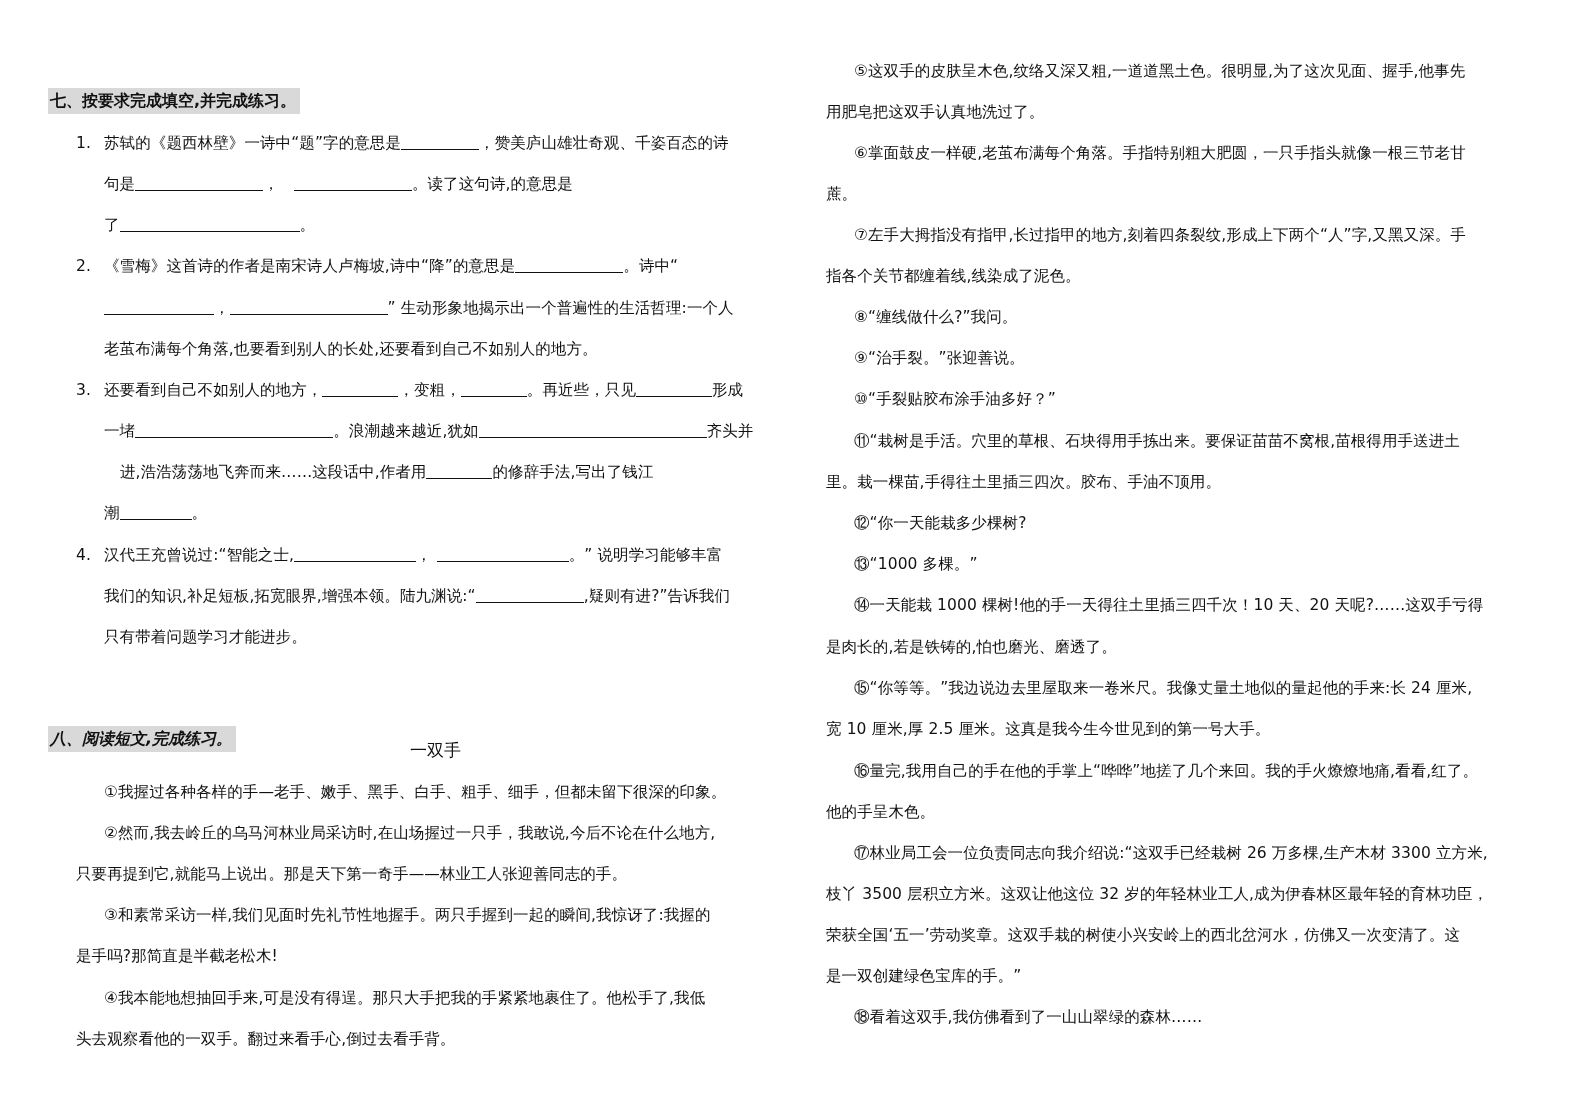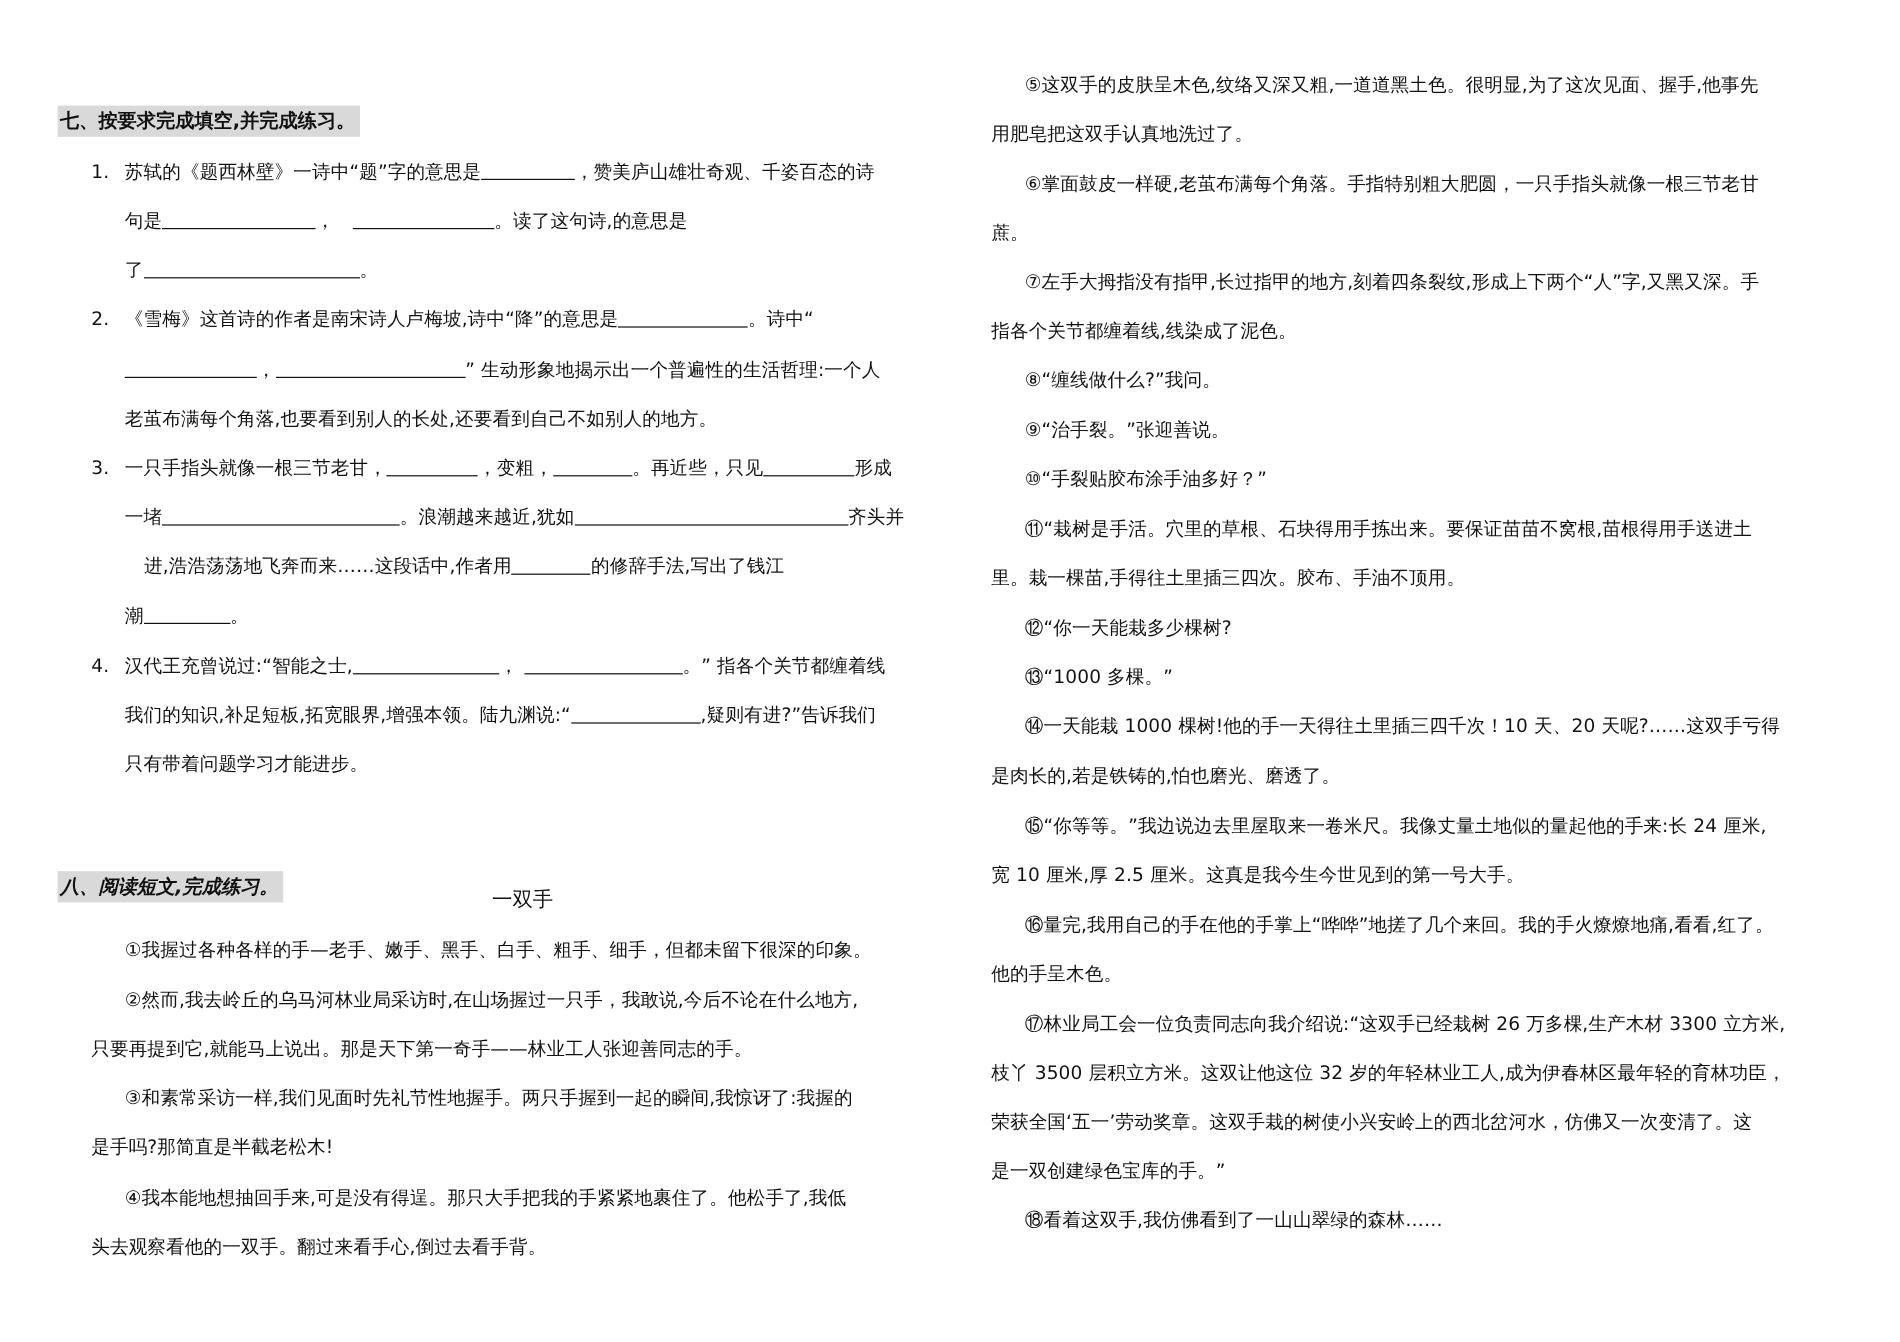--- a/index.html
+++ b/index.html
@@ -37,34 +37,34 @@
 
     <div class="line" style="top:255px;left:28px;">
       <span class="num">2.</span><span>《雪梅》这首诗的作者是南宋诗人卢梅坡,诗中“降”的意思是</span><span class="blank" style="width:108px"></span><span>。诗中“</span>
     </div>
     <div class="line" style="top:297px;left:56px;">
       <span class="blank" style="width:110px"></span><span>，</span><span class="blank" style="width:158px"></span><span>” 生动形象地揭示出一个普遍性的生活哲理:一个人</span>
     </div>
     <div class="line" style="top:338px;left:56px;">老茧布满每个角落,也要看到别人的长处,还要看到自己不如别人的地方。</div>
 
     <div class="line" style="top:379px;left:28px;">
-      <span class="num">3.</span><span>一只手指头就像一根三节老甘，</span><span class="blank" style="width:76px"></span><span>，变粗，</span><span class="blank" style="width:66px"></span><span>。再近些，只见</span><span class="blank" style="width:76px"></span><span>形成</span>
+      <span class="num">3.</span><span>还要看到自己不如别人的地方，</span><span class="blank" style="width:76px"></span><span>，变粗，</span><span class="blank" style="width:66px"></span><span>。再近些，只见</span><span class="blank" style="width:76px"></span><span>形成</span>
     </div>
     <div class="line" style="top:420px;left:56px;">
       <span>一堵</span><span class="blank" style="width:198px"></span><span>。浪潮越来越近,犹如</span><span class="blank" style="width:228px"></span><span>齐头并</span>
     </div>
     <div class="line" style="top:461px;left:56px;margin-left:16px;">
       <span>进,浩浩荡荡地飞奔而来……这段话中,作者用</span><span class="blank" style="width:66px"></span><span>的修辞手法,写出了钱江</span>
     </div>
     <div class="line" style="top:502px;left:56px;">
       <span>潮</span><span class="blank" style="width:72px"></span><span>。</span>
     </div>
 
     <div class="line" style="top:544px;left:28px;">
-      <span class="num">4.</span><span>汉代王充曾说过:“智能之士,</span><span class="blank" style="width:122px"></span><span>，</span>&nbsp;<span class="blank" style="width:132px"></span><span>。” 指各个关节都缠着线</span>
+      <span class="num">4.</span><span>汉代王充曾说过:“智能之士,</span><span class="blank" style="width:122px"></span><span>，</span>&nbsp;<span class="blank" style="width:132px"></span><span>。” 说明学习能够丰富</span>
     </div>
     <div class="line" style="top:585px;left:56px;">
       <span>我们的知识,补足短板,拓宽眼界,增强本领。陆九渊说:“</span><span class="blank" style="width:108px"></span><span>,疑则有进?”告诉我们</span>
     </div>
     <div class="line" style="top:626px;left:56px;">只有带着问题学习才能进步。</div>
 
     <div class="heading" style="top:726px;left:0;font-style:italic;">八、阅读短文,完成练习。</div>
     <div class="title" style="top:739px;left:362px;">一双手</div>
 
     <div class="line" style="top:781px;left:56px;">①我握过各种各样的手—老手、嫩手、黑手、白手、粗手、细手，但都未留下很深的印象。</div>

